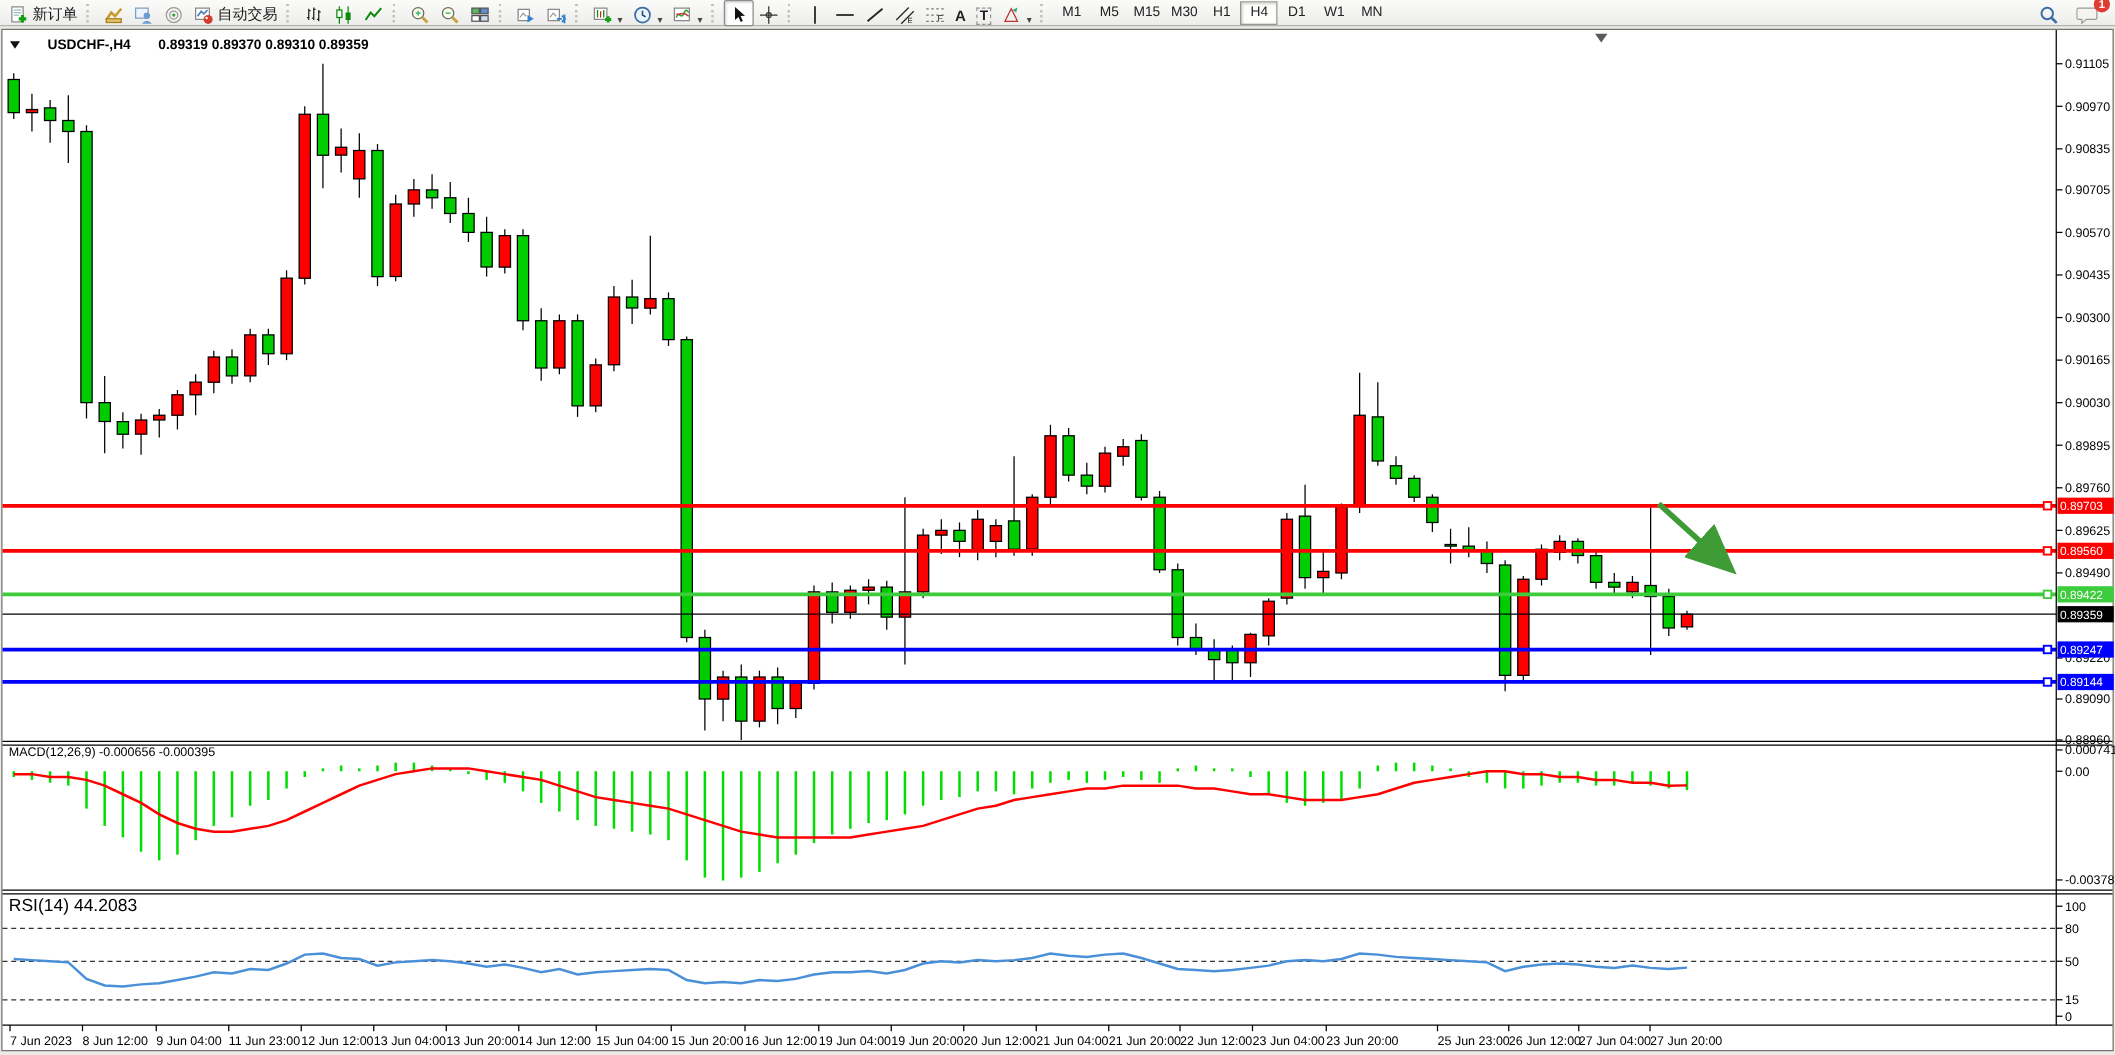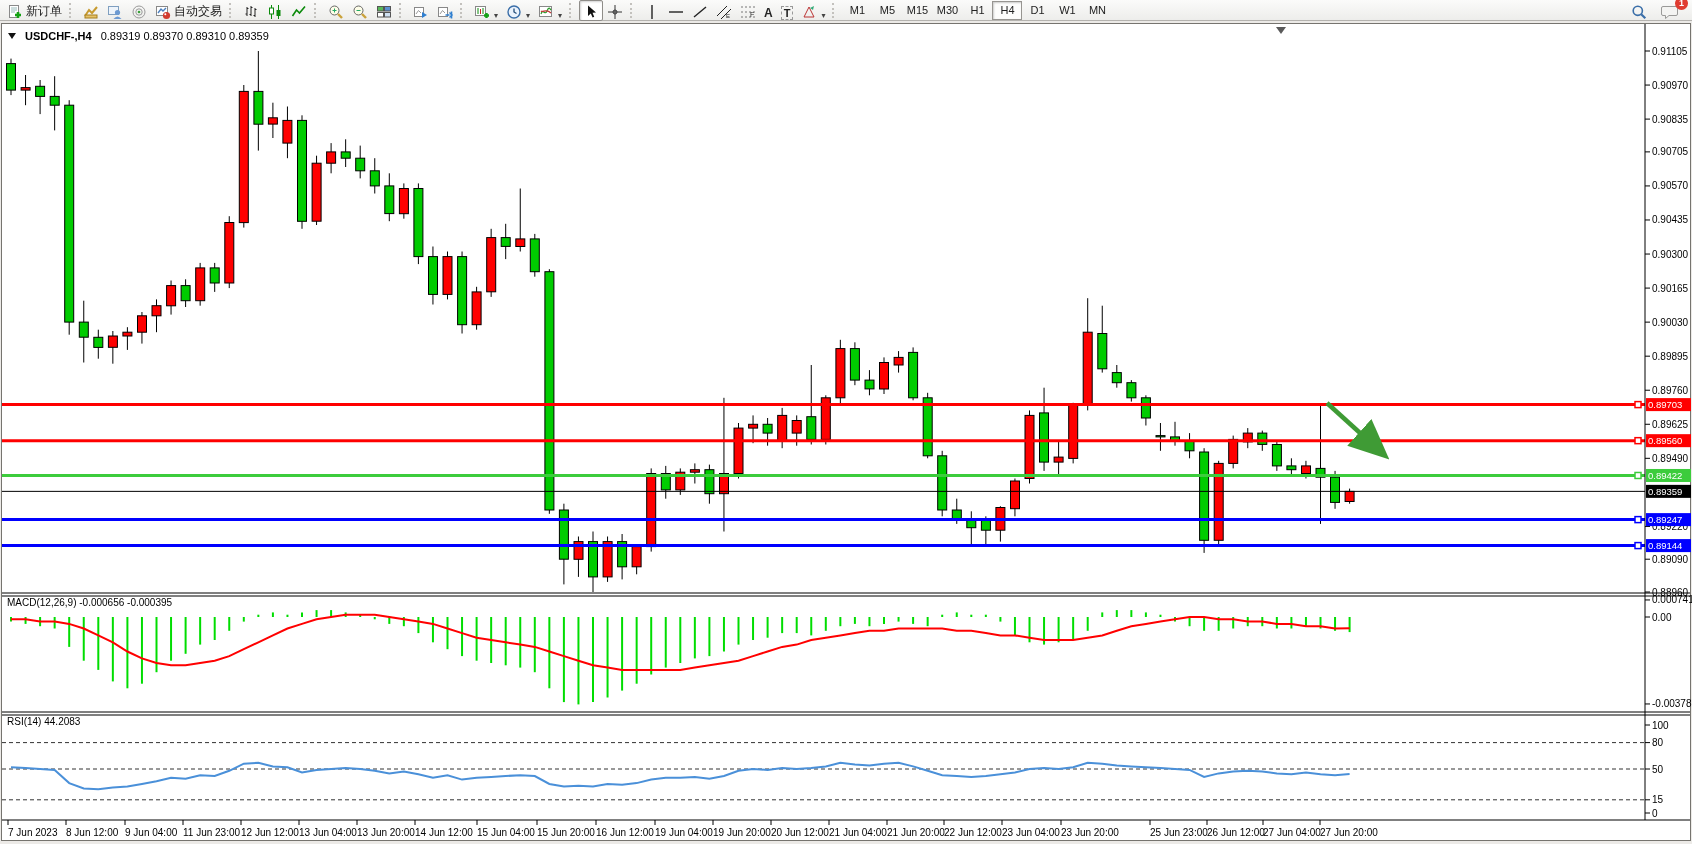--- a/index.html
+++ b/index.html
@@ -12,24 +12,24 @@
   .tbtn.active{background:#fff;border:1px solid #8f8d89;box-shadow:inset 1px 1px 2px rgba(0,0,0,.18)}
   .tbtn .caret{font-size:8px;color:#444;margin-left:1px}
   .tf-btn{height:17px;min-width:22px;display:flex;align-items:center;justify-content:center;font-size:11px;color:#222;padding:0 3px;border:1px solid transparent}
   .tf-btn.active{background:#fdfdfc;border:1px solid #979591;box-shadow:inset 1px 1px 2px rgba(0,0,0,.2)}
   .tb-right{margin-left:auto;display:flex;align-items:center;gap:6px;padding-right:6px}
   .badge{position:absolute;top:-4px;right:-6px;background:#e03c31;color:#fff;border-radius:7px;font-size:9px;min-width:13px;height:13px;line-height:13px;text-align:center;font-weight:bold}
   .ic{display:inline-block;line-height:0}
   
   #chart-svg{position:absolute;left:0;top:0;z-index:1}
   .overlay{position:absolute;z-index:3;color:#000;white-space:nowrap}
-  #chart-title{left:8px;top:30px;font-size:11px;font-weight:bold;display:flex;align-items:center;gap:9px}
+  #chart-title{left:8px;top:30px;font-size:11px;font-weight:bold;display:flex;align-items:center;gap:22px}
   #chart-title .tri{width:0;height:0;border-left:4px solid transparent;border-right:4px solid transparent;border-top:6px solid #111}
   #macd-label{left:7px;top:597px;font-size:10px}
-  #rsi-label{left:7px;top:716px;font-size:10px}
+  #rsi-label{left:7px;top:716px;font-size:14px}
 </style>
 </head>
 <body>
 
 <div class="toolbar" id="toolbar">
     <div class="tb-group">
       <div class="tbtn">
         <span class="ic"><svg width="16" height="16">
             <rect x="2.5" y="1.5" width="9" height="12" fill="#fff" stroke="#8a8a8a"></rect>
             <line x1="4" y1="4" x2="10" y2="4" stroke="#9bb"></line>
@@ -664,16 +664,16 @@
     <text x="1207" y="836" font-size="10px" fill="#000" font-family="Liberation Sans, sans-serif">26 Jun 12:00</text>
     <line x1="1263" y1="820" x2="1263" y2="825" stroke="#000"></line>
     <text x="1263" y="836" font-size="10px" fill="#000" font-family="Liberation Sans, sans-serif">27 Jun 04:00</text>
     <line x1="1320" y1="820" x2="1320" y2="825" stroke="#000"></line>
     <text x="1320" y="836" font-size="10px" fill="#000" font-family="Liberation Sans, sans-serif">27 Jun 20:00</text>
   </svg>
 
 <div class="overlay" id="chart-title">
   <span class="tri"></span>
   <span>USDCHF-,H4</span>
-  <span style="font-weight:normal">0.89319 0.89370 0.89310 0.89359</span>
+  <span style="font-weight:bold">0.89319 0.89370 0.89310 0.89359</span>
 </div>
 <div class="overlay" id="macd-label">MACD(12,26,9) -0.000656 -0.000395</div>
 <div class="overlay" id="rsi-label">RSI(14) 44.2083</div>
 
 </body></html>

